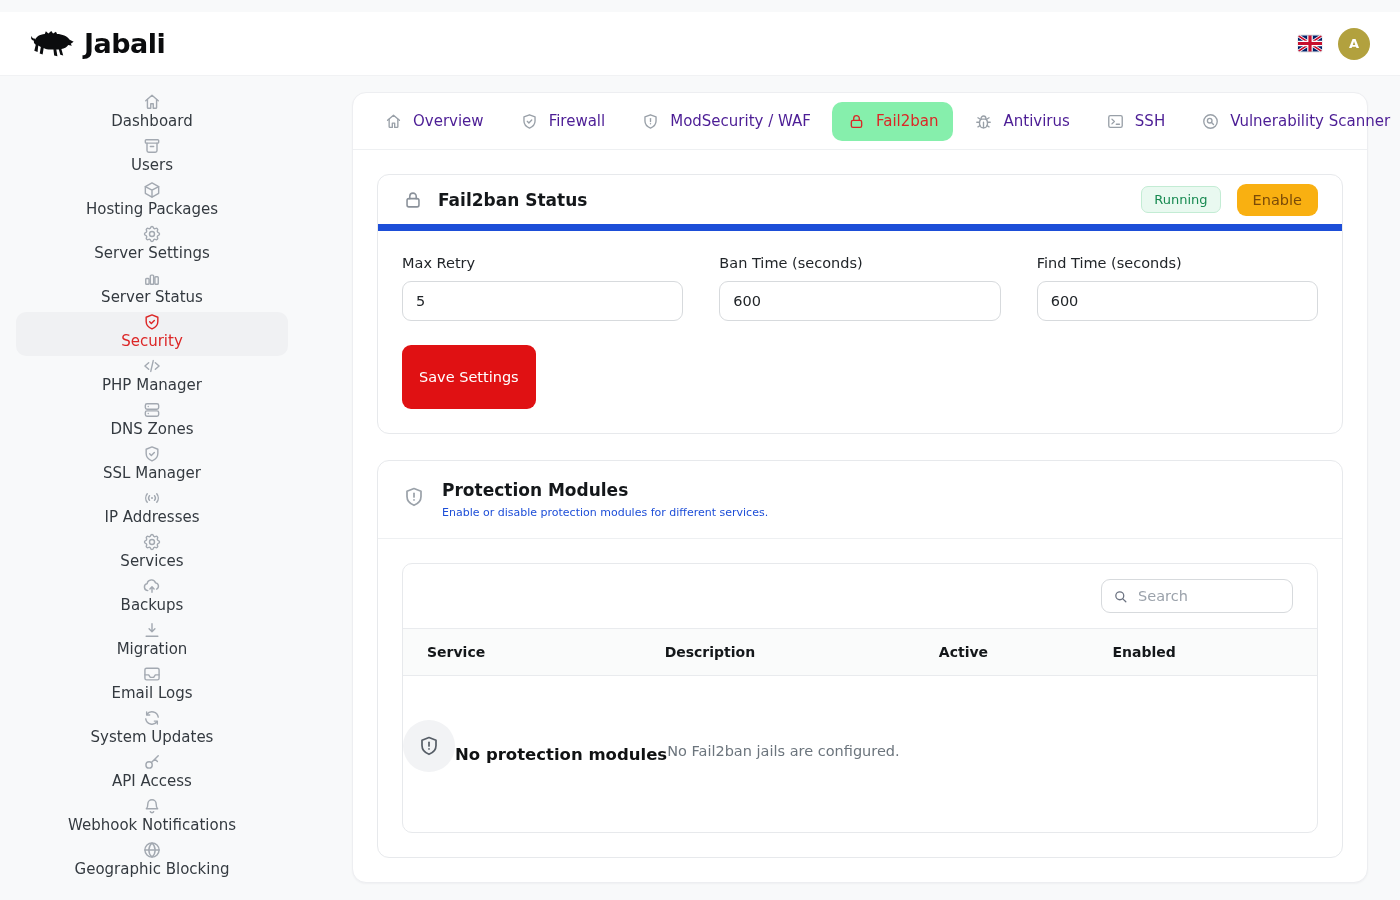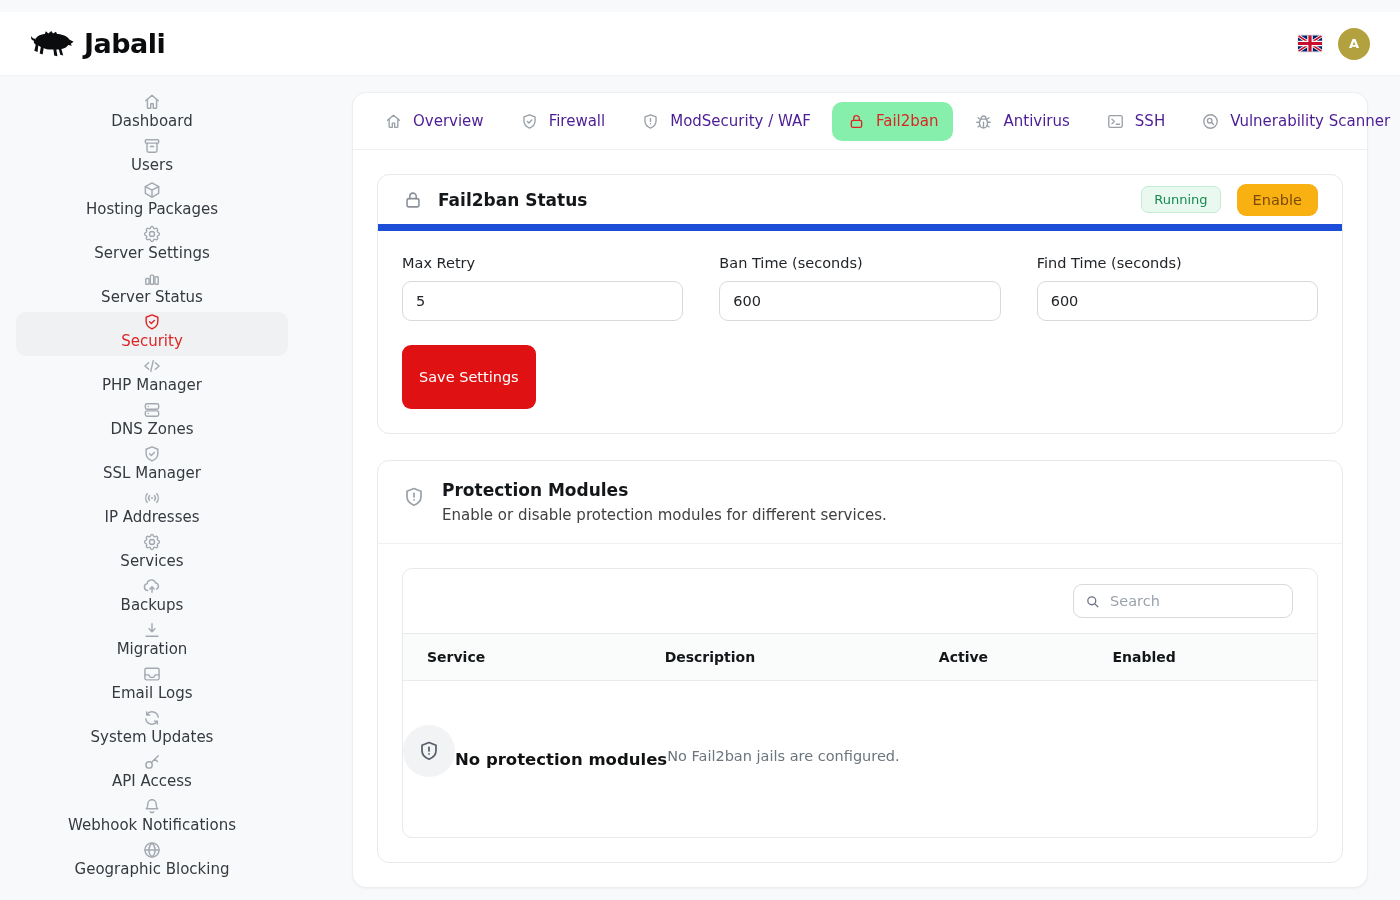--- a/index.html
+++ b/index.html
@@ -67,26 +67,26 @@
     font-size:14.5px; color:#212529; font-family:inherit; background:#fff;
   }
   .btn-save { margin:24px; background:#e01113; color:#fff; border:none; font-size:14.5px; padding:24px 17px; border-radius:9px; cursor:pointer; font-family:inherit; }
 
   .section-gap { height:26px; }
 
   
   .pm-header { display:flex; align-items:flex-start; gap:16px; padding:19px 24px; border-bottom:1px solid #eef0f2; }
   .pm-header .icn { width:24px; height:24px; color:#9aa1a9; margin-top:5px; }
   .pm-title { font-size:17px; font-weight:700; color:#14171a; }
-  .pm-sub { font-size:15px; color:#404040; margin-top:6px; }
+  .pm-sub { font-size:11px; color:#1d4ed8; margin-top:6px; }
   .pm-body { padding:24px; }
 
   .table-card { border:1px solid #e7e9ec; border-radius:10px; background:#fff; }
   .table-toolbar { display:flex; justify-content:flex-end; padding:15px 24px; }
-  .search-box { position:relative; width:220px; }
+  .search-box { position:relative; width:192px; }
   .search-box .icn { position:absolute; left:11px; top:9px; width:17px; height:17px; color:#6b7280; }
   .search-box input {
     width:100%; height:34px; border:1px solid #d7dadd; border-radius:9px; padding:0 10px 0 36px;
     font-size:14.5px; color:#495057; font-family:inherit;
   }
   .search-box input::placeholder { color:#9ba2ab; }
 
   .thead { display:grid; grid-template-columns:26% 30% 19% 25%; background:#fafbfb; border-top:1px solid #e9ebee; border-bottom:1px solid #e9ebee; }
   .th { padding:15px 24px; font-size:14px; font-weight:700; color:#14171a; }
 

